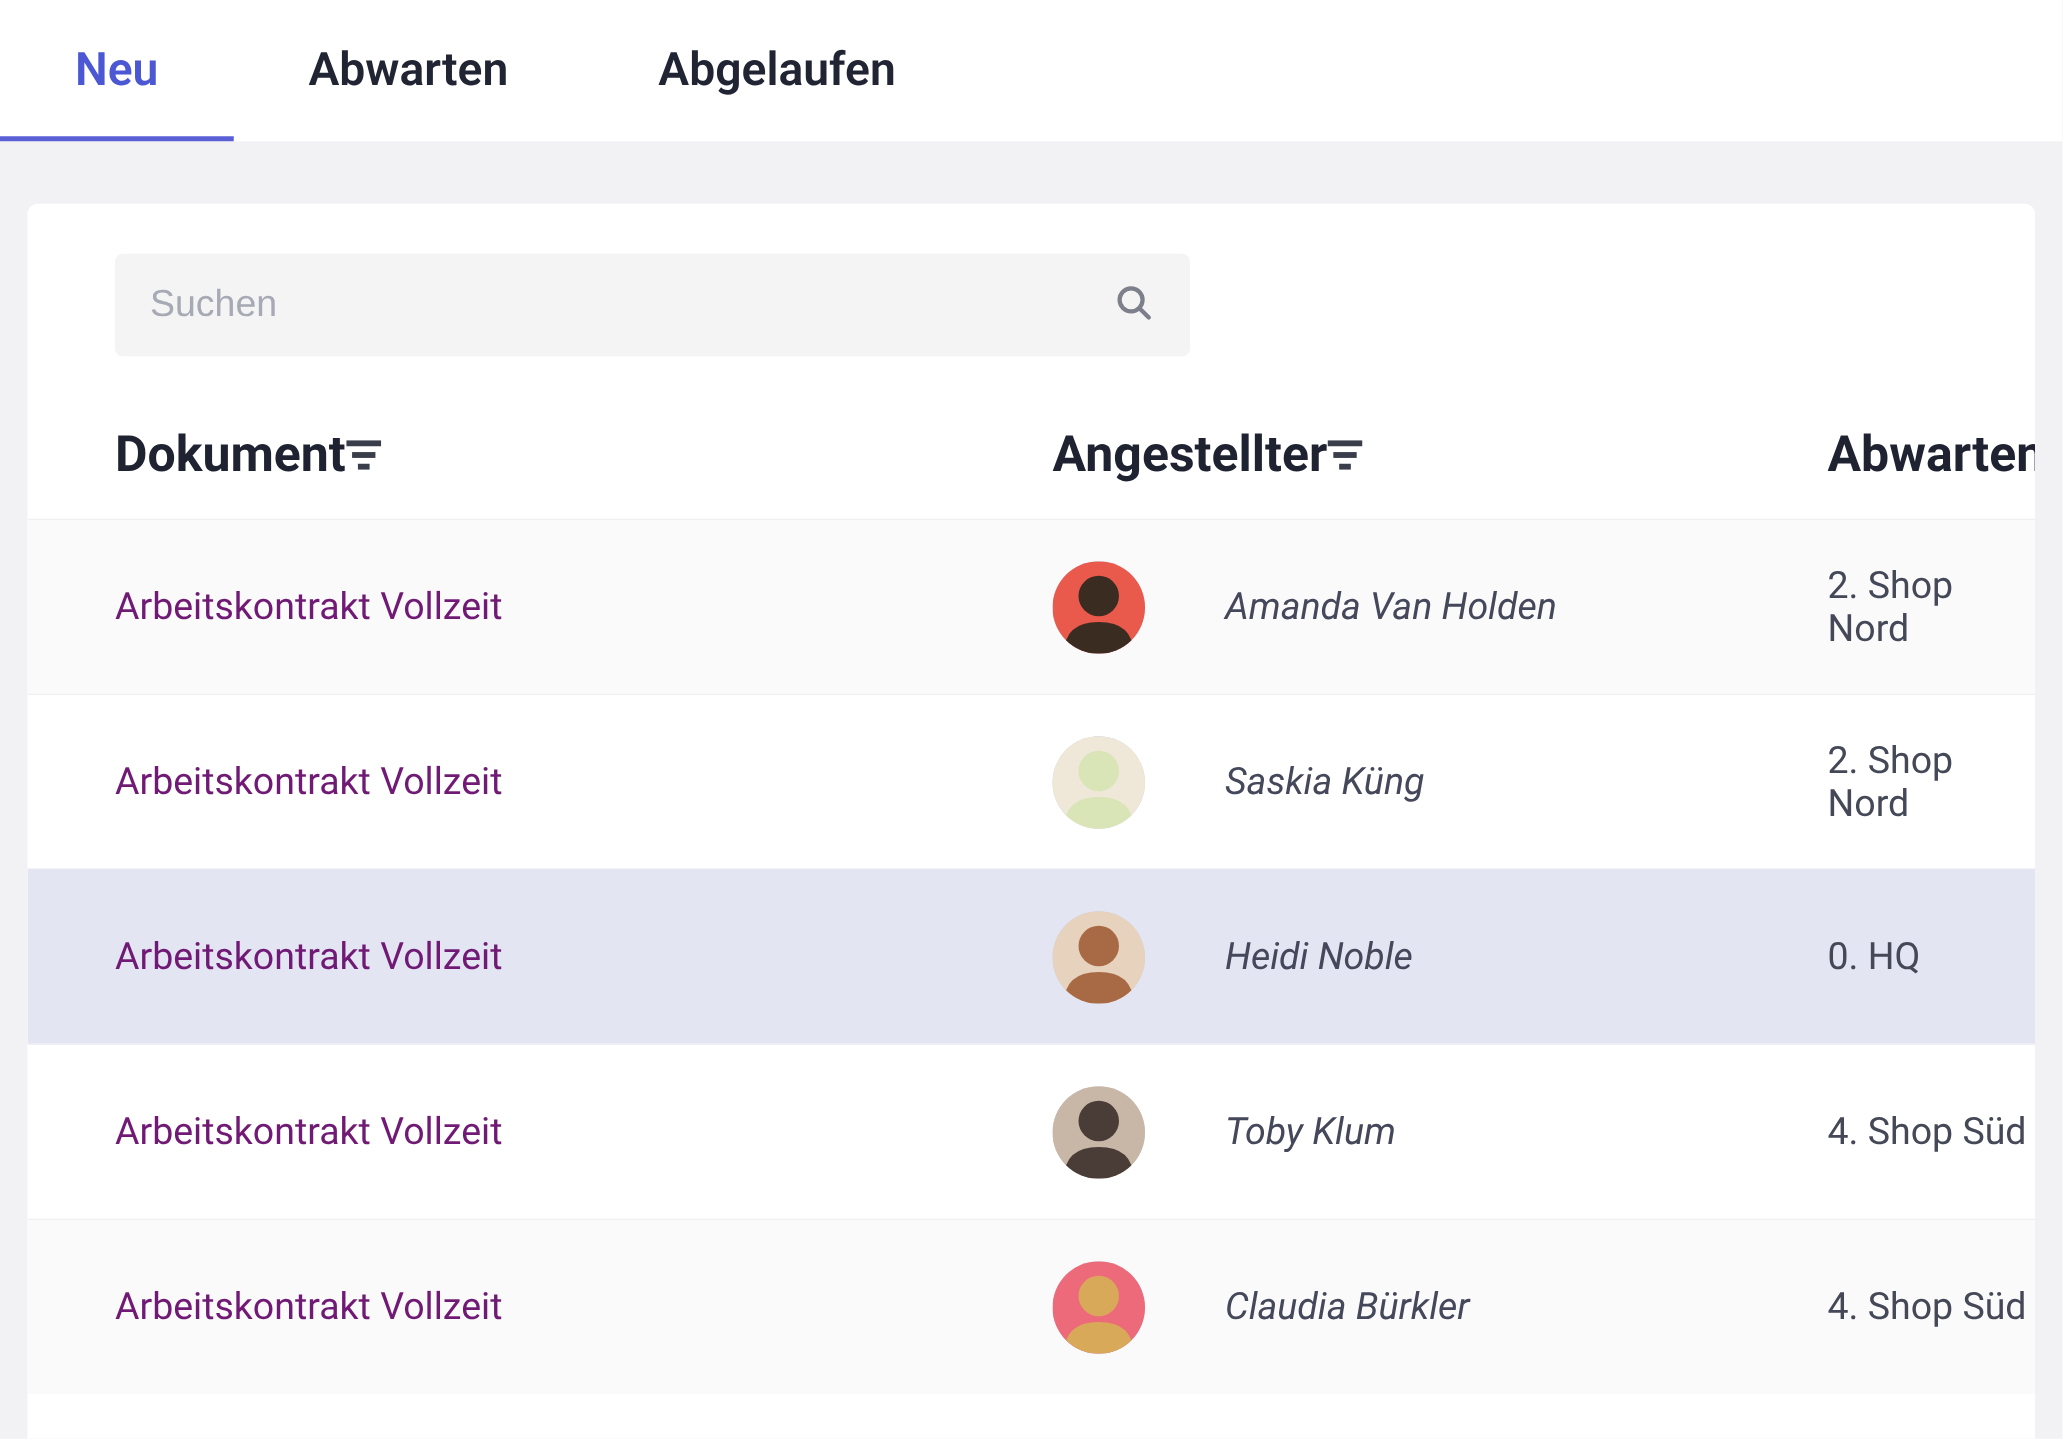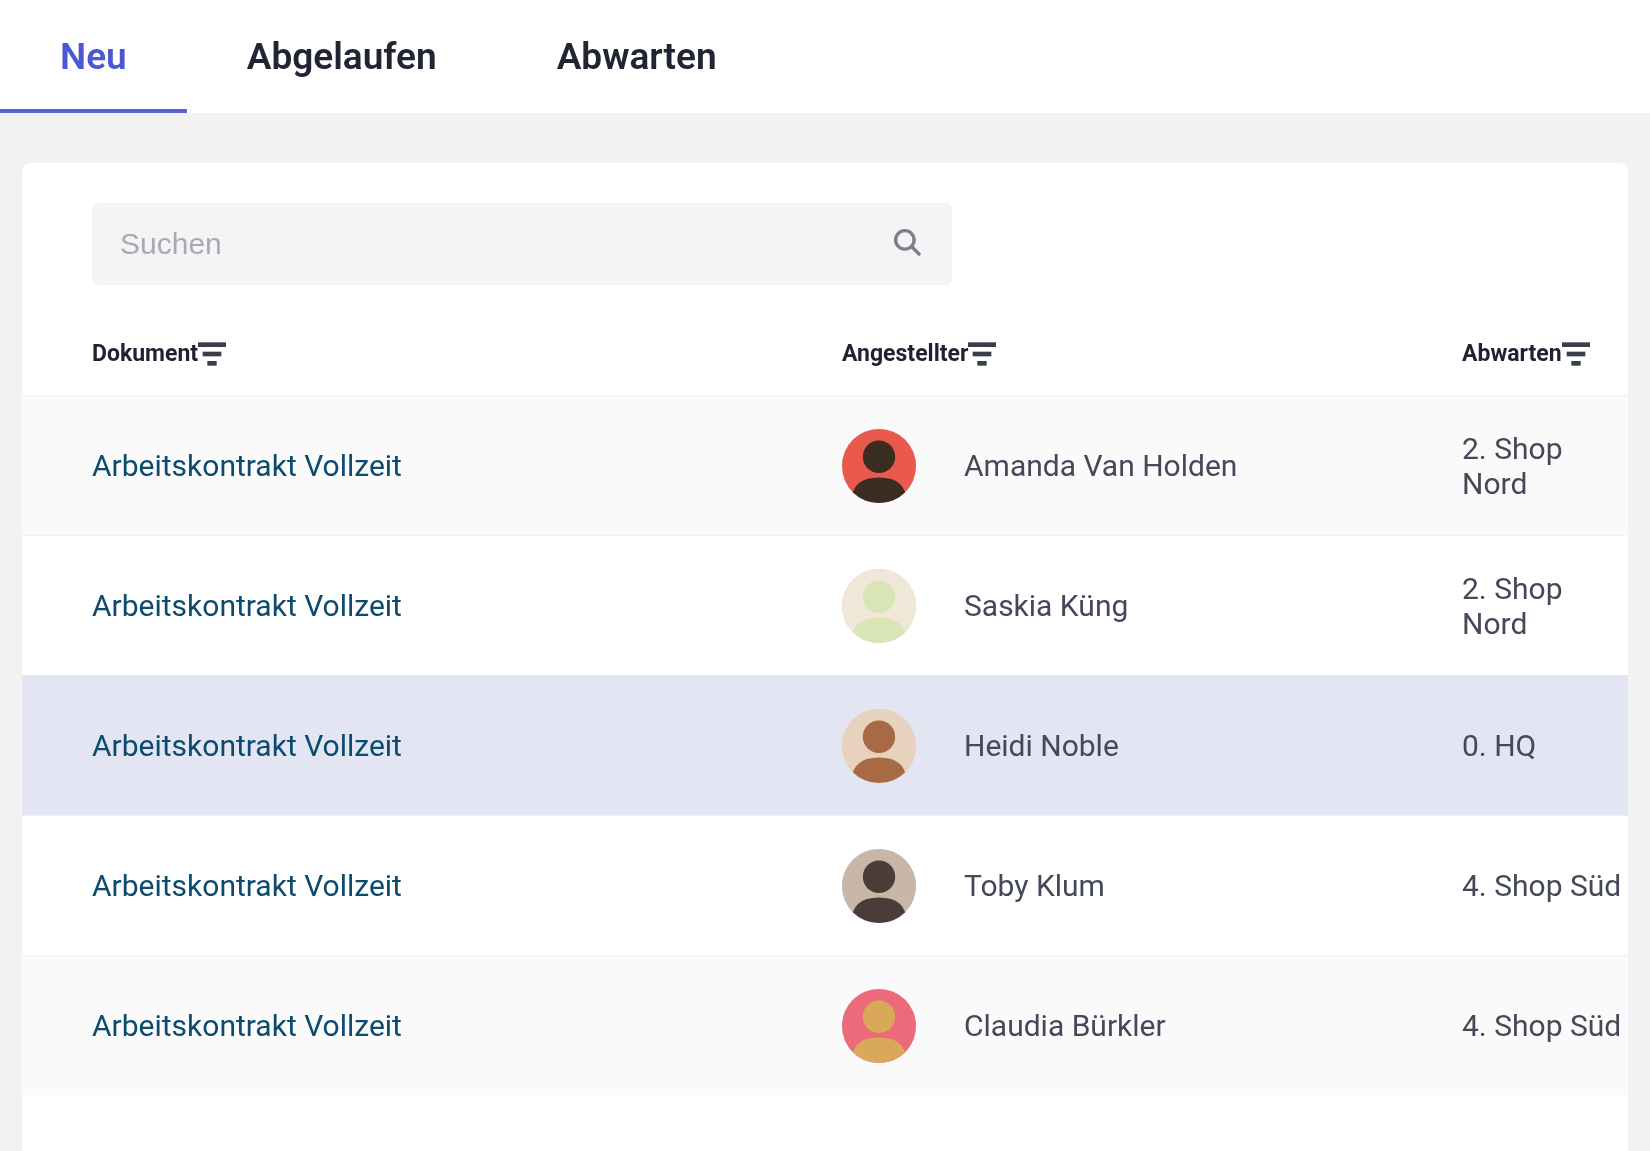--- a/index.html
+++ b/index.html
@@ -79,64 +79,65 @@
   }
   .thead {
     display: grid;
     grid-template-columns: 750px 620px 1fr;
     padding: 0 0 28px 70px;
     align-items: center;
   }
   .th {
     display: flex;
     align-items: center;
-    font-size: 23px;
+    font-size: 40px;
     font-weight: 700;
     color: #1f2230;
   }
   .filter-icon { color: #3a3d4a; display: inline-flex; }
   .row {
     display: grid;
     grid-template-columns: 750px 620px 1fr;
     align-items: center;
     height: 140px;
     padding-left: 70px;
     font-size: 30px;
     color: #44485a;
     border-top: 1px solid #f0f0f3;
   }
   .row.alt { background: #fafafb; }
   .row.highlight { background: #e3e5f3; border-top: 1px solid #e3e5f3; }
   .employee-cell {
     display: flex;
     align-items: center;
-    gap: 48px;
+    gap: 64px;
+    font-style: italic;
   }
   .avatar {
     width: 74px;
     height: 74px;
     border-radius: 50%;
     background: #cfcfd6;
     display: flex;
     align-items: center;
     justify-content: center;
     overflow: hidden;
     flex-shrink: 0;
   }
   .avatar svg { width: 100%; height: 100%; }
-  .doc-cell { color: #0c4a6e; }
+  .doc-cell { color: #701a75; }
   .dept-cell { color: #444857; }
 </style>
 </head>
 <body>
 
 <div class="tabs">
   <div class="tab active">Neu</div>
+  <div class="tab">Abwarten</div>
   <div class="tab">Abgelaufen</div>
-  <div class="tab">Abwarten</div>
 </div>
 
 <div class="panel">
 
   <div class="search-wrap">
     <input class="search-input" type="text" placeholder="Suchen" style="">
     <span class="search-icon">
       <svg width="34" height="34" viewBox="0 0 24 24" fill="none" stroke="currentColor" stroke-width="2.4" stroke-linecap="round">
         <circle cx="10.5" cy="10.5" r="6.5"></circle>
         <line x1="20.5" y1="20.5" x2="15.2" y2="15.2"></line>

